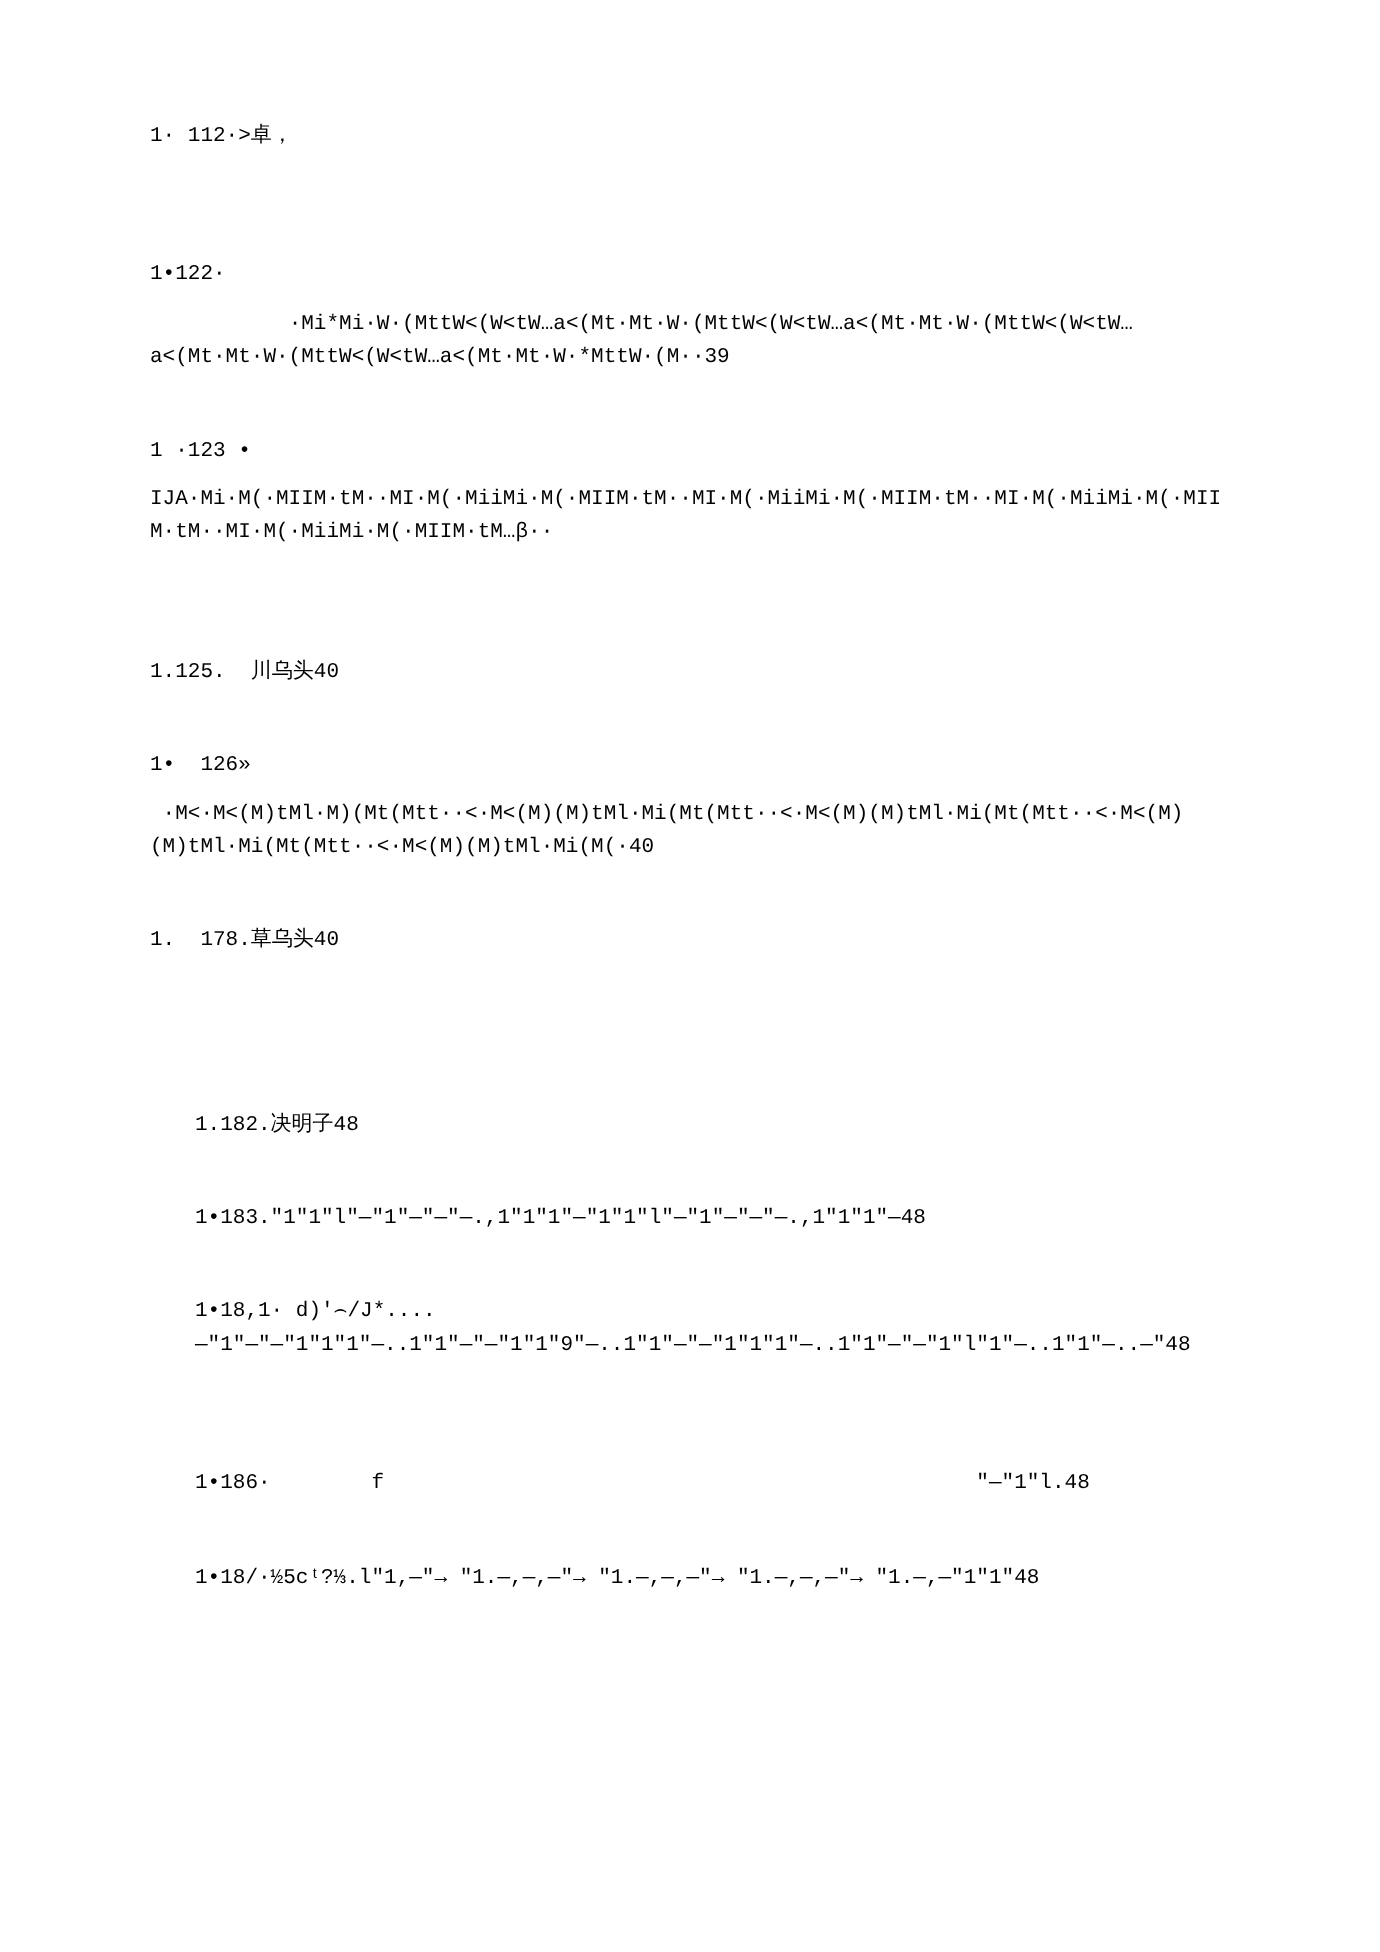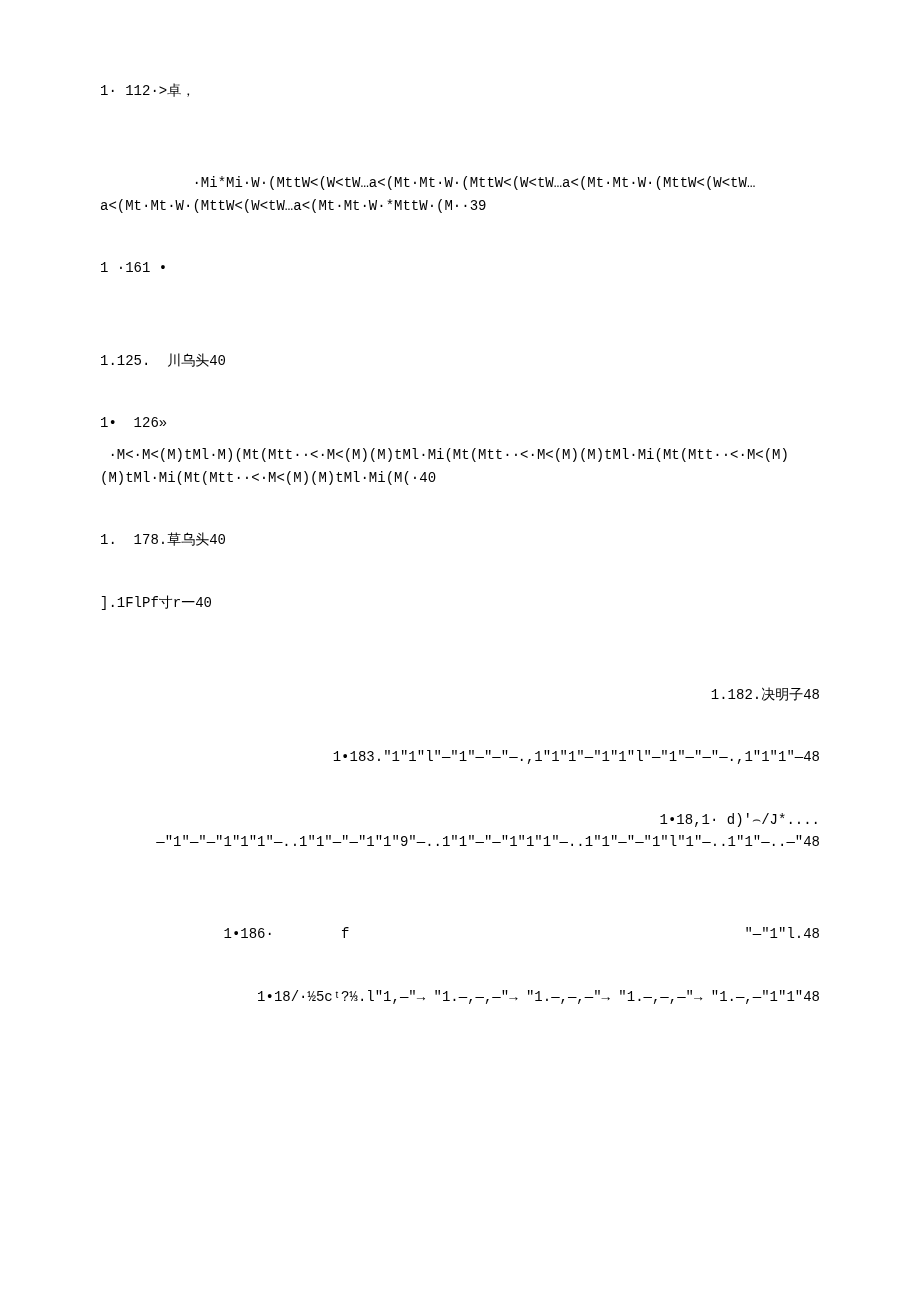--- a/index.html
+++ b/index.html
@@ -20,43 +20,43 @@
     margin-bottom: 10px;
     word-wrap: break-word;
     overflow-wrap: break-word;
     white-space: pre-wrap;
   }
   .gap {
     height: 30px;
   }
   .indent1 {
     padding-left: 30px;
-    text-align: right;
   }
 </style>
 </head>
 <body>
 
 <div id="doc">
     <div class="line ">1· 112·&gt;卓，</div>
     <div class="gap"></div>
     <div class="gap"></div>
+    <div class="line ">1•122·</div>
     <div class="line ">           ·Mi*Mi·W·(MttW&lt;(W&lt;tW…a&lt;(Mt·Mt·W·(MttW&lt;(W&lt;tW…a&lt;(Mt·Mt·W·(MttW&lt;(W&lt;tW…a&lt;(Mt·Mt·W·(MttW&lt;(W&lt;tW…a&lt;(Mt·Mt·W·*MttW·(M··39</div>
     <div class="gap"></div>
-    <div class="line ">1 ·161 •</div>
+    <div class="line ">1 ·123 •</div>
+    <div class="line ">IJA·Mi·M(·MIIM·tM··MI·M(·MiiMi·M(·MIIM·tM··MI·M(·MiiMi·M(·MIIM·tM··MI·M(·MiiMi·M(·MIIM·tM··MI·M(·MiiMi·M(·MIIM·tM…β··</div>
     <div class="gap"></div>
     <div class="gap"></div>
     <div class="line ">1.125.  川乌头40</div>
     <div class="gap"></div>
     <div class="line ">1•  126»</div>
     <div class="line "> ·M&lt;·M&lt;(M)tMl·M)(Mt(Mtt··&lt;·M&lt;(M)(M)tMl·Mi(Mt(Mtt··&lt;·M&lt;(M)(M)tMl·Mi(Mt(Mtt··&lt;·M&lt;(M)(M)tMl·Mi(Mt(Mtt··&lt;·M&lt;(M)(M)tMl·Mi(M(·40</div>
     <div class="gap"></div>
     <div class="line ">1.  178.草乌头40</div>
     <div class="gap"></div>
-    <div class="line ">].1FlPf寸r一40</div>
     <div class="gap"></div>
     <div class="gap"></div>
     <div class="line indent1">1.182.决明子48</div>
     <div class="gap"></div>
     <div class="line indent1">1•183."1"1"l"—"1"—"—"—.,1"1"1"—"1"1"l"—"1"—"—"—.,1"1"1"—48</div>
     <div class="gap"></div>
     <div class="line indent1">1•18,1· d)′⌢/J*....—"1"—"—"1"1"1"—..1"1"—"—"1"1"9"—..1"1"—"—"1"1"1"—..1"1"—"—"1"l"1"—..1"1"—..—"48</div>
     <div class="gap"></div>
     <div class="gap"></div>
     <div class="line indent1">1•186·        f                                               "—"1"l.48</div>

